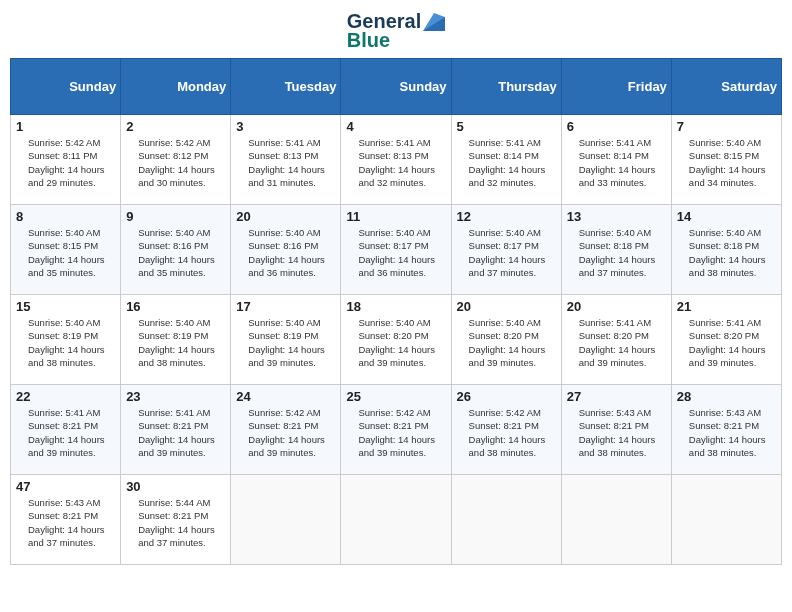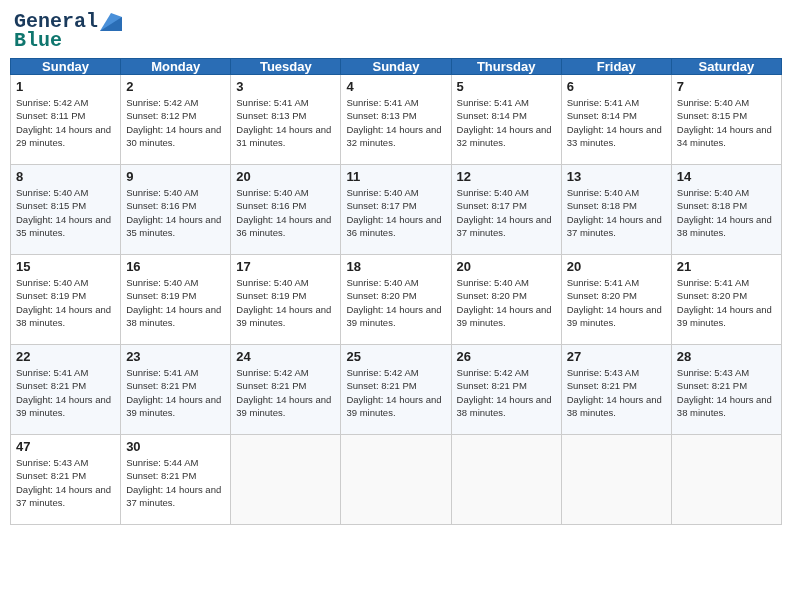--- a/index.html
+++ b/index.html
@@ -5,25 +5,24 @@
     * { box-sizing: border-box; margin: 0; padding: 0; }
     body {
       font-family: Arial, sans-serif;
       background: #fff;
       width: 792px;
       min-height: 612px;
       padding: 10px;
     }
     .header {
       display: flex;
-      justify-content: space-between;
+      justify-content: center;
       align-items: flex-start;
       margin-bottom: 6px;
       padding: 0 4px;
-      font-family: Liberation Mono, monospace;
     }
     .logo {
       display: flex;
       flex-direction: column;
       align-items: flex-start;
     }
     .title-block {
       text-align: right;
     }
     .month-title {
@@ -38,22 +37,22 @@
     .calendar {
       width: 100%;
       border-collapse: collapse;
       border: 1px solid #ccc;
     }
     .calendar th {
       background: #2a6db5;
       color: #fff;
       font-size: 13px;
       font-weight: bold;
-      padding: 0 4px;
-      text-align: center;
+      padding: 20px 4px;
+      text-align: right;
       border: 1px solid #1a5a9a;
     }
     .calendar td {
       width: 14.28%;
       vertical-align: top;
       padding: 4px 5px;
       border: 1px solid #ccc;
       background: #fff;
       font-size: 10px;
       color: #333;
@@ -67,20 +66,21 @@
       font-size: 13px;
       font-weight: bold;
       color: #222;
       display: block;
       margin-bottom: 2px;
     }
     .day-info {
       font-size: 9.5px;
       line-height: 1.4;
       color: #333;
+      margin-left: 12px;
     }
     .empty-cell {
       background: #f9f9f9 !important;
     }
   </style>
 </head>
 <body>
 
 <div class="header">
   <div class="logo">

